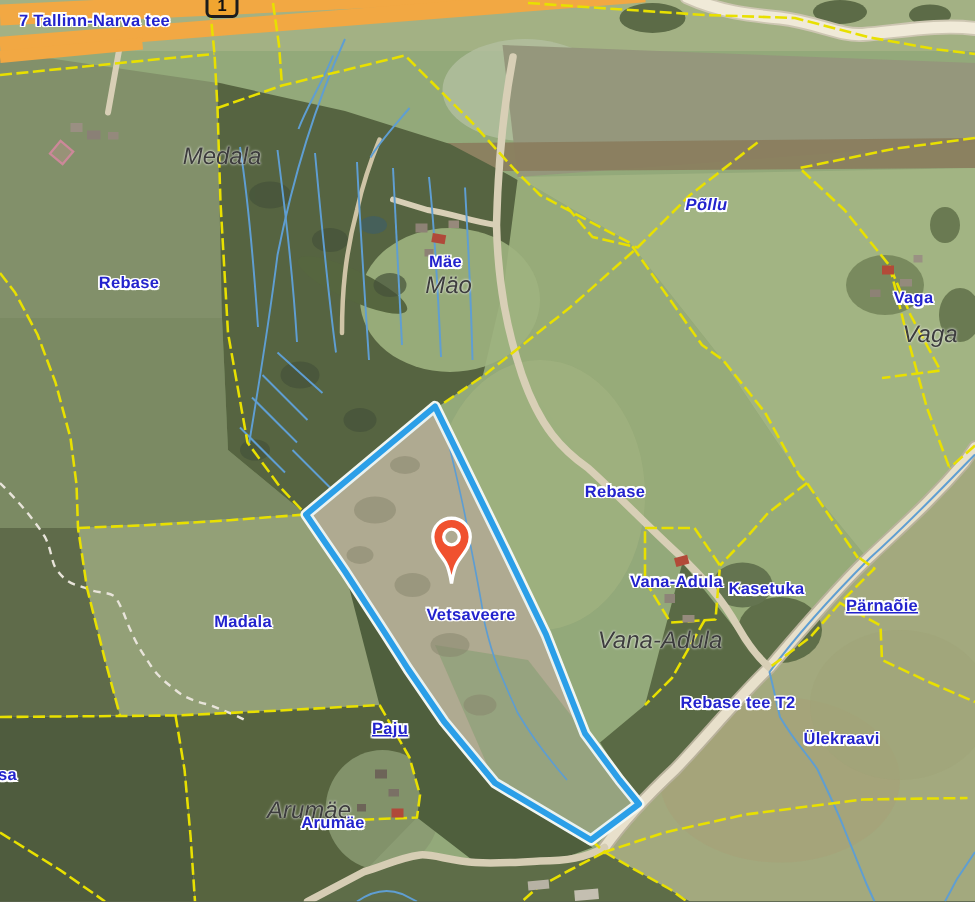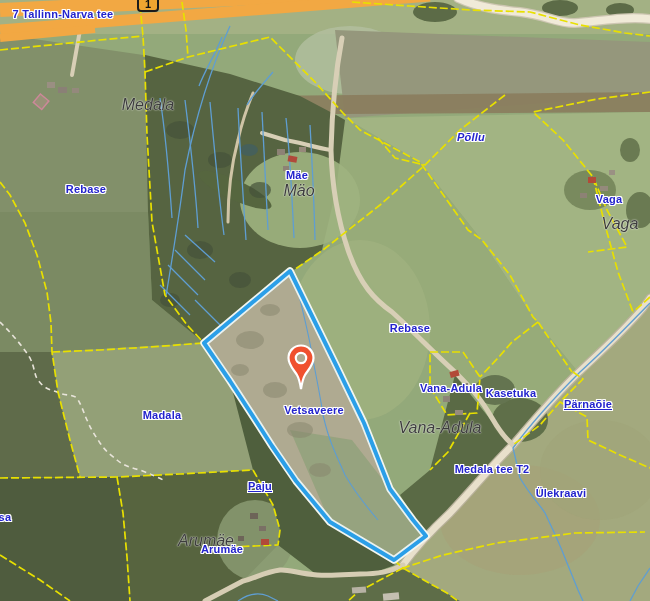--- a/index.html
+++ b/index.html
@@ -196,21 +196,21 @@
       <div class="lbl lbl-settlement" style="left: 299px; top: 191px; text-align: right;">Mäo</div>
       <div class="lbl lbl-cadastral" style="left: 471px; top: 137px; font-style: italic;">Põllu</div>
       <div class="lbl lbl-cadastral" style="left: 609px; top: 199px;">Vaga</div>
       <div class="lbl lbl-settlement" style="left: 620px; top: 224px;">Vaga</div>
       <div class="lbl lbl-cadastral" style="left: 410px; top: 328px;">Rebase</div>
       <div class="lbl lbl-cadastral" style="left: 451px; top: 388px;">Vana-Adula</div>
       <div class="lbl lbl-settlement" style="left: 440px; top: 428px;">Vana-Adula</div>
       <div class="lbl lbl-cadastral" style="left: 511px; top: 393px;">Kasetuka</div>
       <div class="lbl lbl-cadastral" style="left: 588px; top: 404px; text-decoration: underline;">Pärnaõie</div>
       <div class="lbl lbl-cadastral" style="left: 314px; top: 410px;">Vetsaveere</div>
-      <div class="lbl lbl-cadastral" style="left: 492px; top: 469px;">Medala tee T2</div>
+      <div class="lbl lbl-cadastral" style="left: 492px; top: 469px;">Rebase tee T2</div>
       <div class="lbl lbl-cadastral" style="left: 547px; top: 493px; padding-left: 28px;">Ülekraavi</div>
       <div class="lbl lbl-cadastral" style="left: 162px; top: 415px;">Madala</div>
       <div class="lbl lbl-cadastral" style="left: 260px; top: 486px; text-decoration: underline;">Paju</div>
       <div class="lbl lbl-settlement" style="left: 206px; top: 541px;">Arumäe</div>
       <div class="lbl lbl-cadastral" style="left: 222px; top: 549px;">Arumäe</div>
       <div class="lbl lbl-cadastral" style="left: 3px; top: 517px;">tsa</div>
     </div>
 
 <svg id="marker" viewBox="0 0 30 48" style="left: 286px; top: 344px;">
   <path fill-rule="evenodd" d="M15 1.5 C8 1.5 2.5 7 2.5 14 C2.5 21 8 26 11 31 C13 34.4 14.2 40 15 45 C15.8 40 17 34.4 19 31 C22 26 27.5 21 27.5 14 C27.5 7 22 1.5 15 1.5 Z

